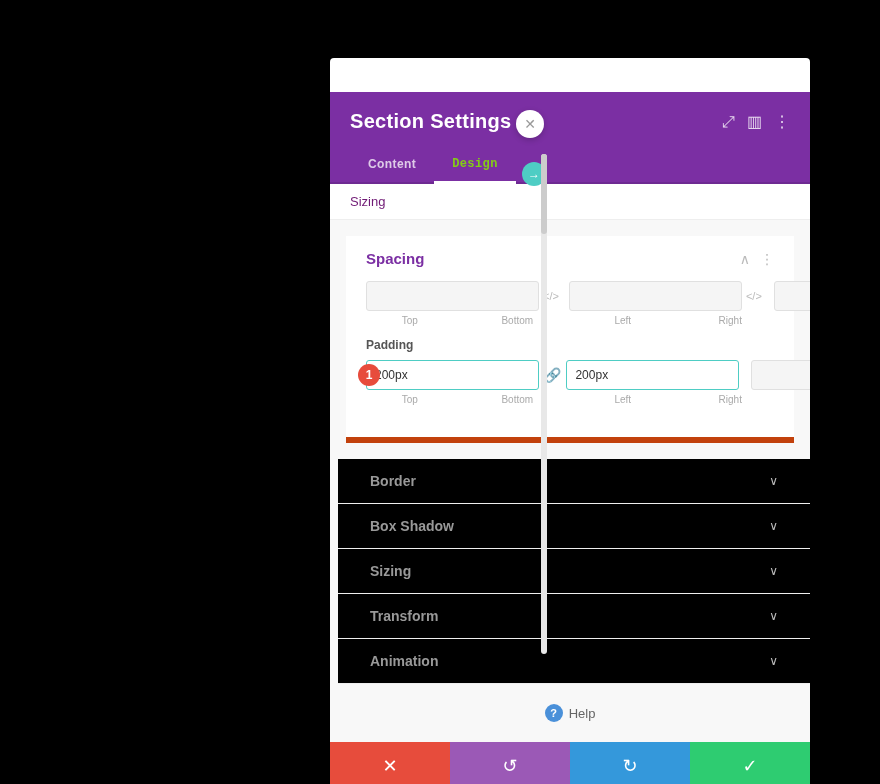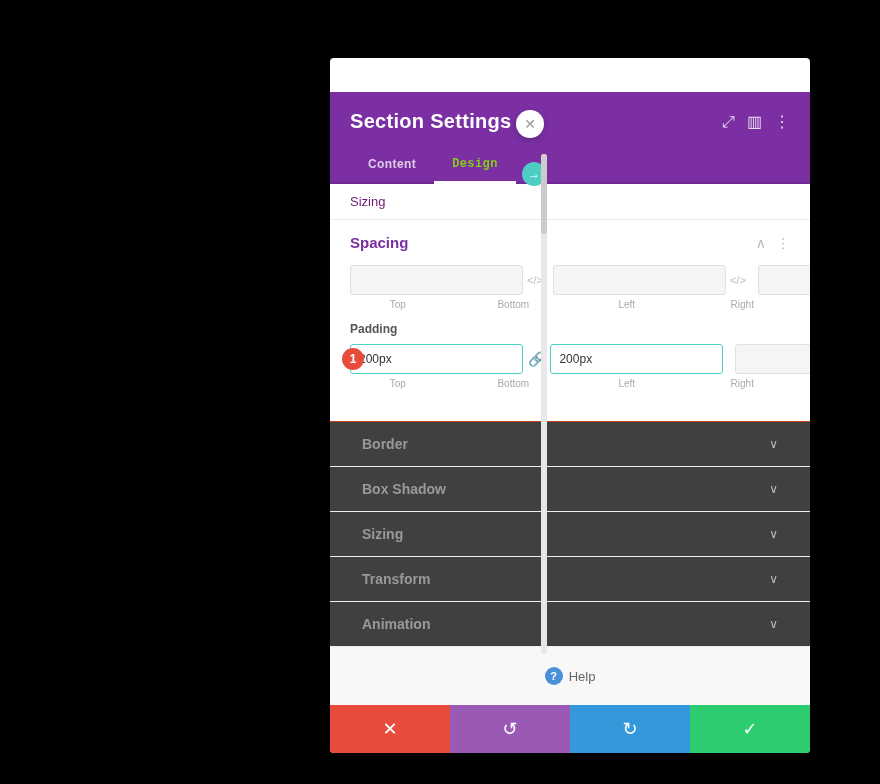--- a/index.html
+++ b/index.html
@@ -92,22 +92,22 @@
       background: #fff;
       padding: 10px 20px;
       font-size: 13px;
       color: #701a75;
       border-bottom: 1px solid #eee;
     }
 
     
     .section-block {
       background: #fff;
-      margin: 0;
-      border-bottom: 1px solid #c2410c;
+      margin: 16px;
+      border-bottom: 6px solid #c2410c;
     }
 
     .section-header {
       display: flex;
       align-items: center;
       justify-content: space-between;
       padding: 14px 20px;
     }
     .section-title-spacing {
       color: #7b2fa3;
@@ -233,27 +233,28 @@
       justify-content: center;
       z-index: 10;
     }
 
     .padding-row-wrapper {
       position: relative;
     }
 
     
     .collapsed-section {
-      background: #404040;
+      background: #000000;
       border-bottom: 1px solid #eee;
       padding: 14px 32px;
       display: flex;
       align-items: center;
       justify-content: space-between;
       cursor: pointer;
+      margin-left: 8px;
     }
 
     
     .help-row {
       background: #f8f8f8;
       padding: 20px;
       display: flex;
       align-items: center;
       justify-content: center;
       gap: 6px;

